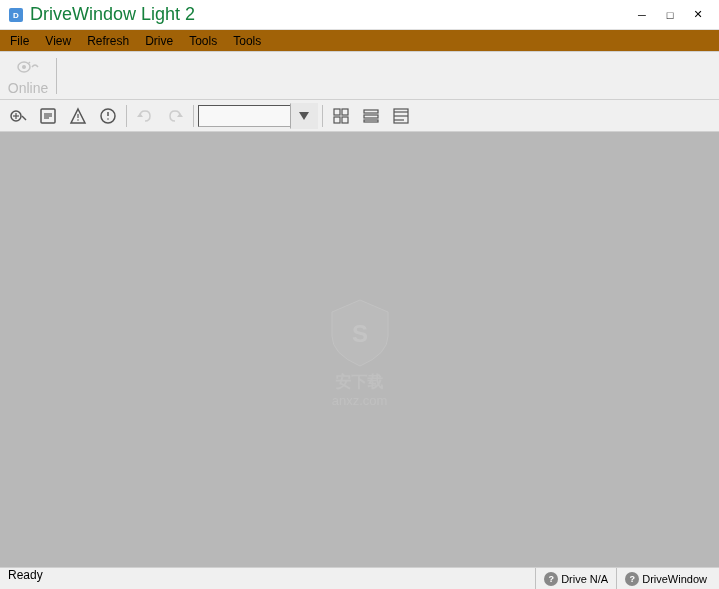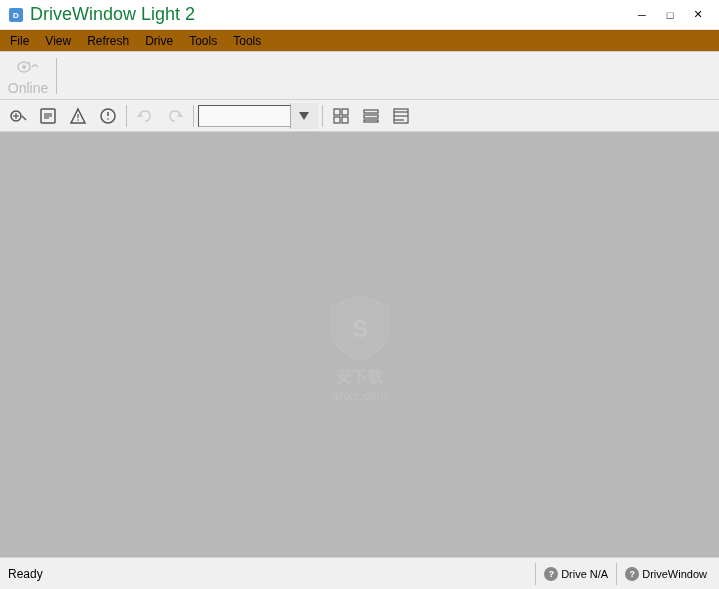--- a/index.html
+++ b/index.html
@@ -194,23 +194,23 @@
     }
     .watermark-subtext {
       font-size: 13px;
       color: #ccc;
       white-space: nowrap;
     }
 
     
     .status-bar {
       background: #f0f0f0;
-      height: 32px;
-      display: flex;
-      align-items: center;
+      height: 22px;
+      display: flex;
+      align-items: flex-start;
       border-top: 1px solid #d0d0d0;
       padding: 0 4px;
     }
     .status-left {
       flex: 1;
       font-size: 12px;
       color: #000;
       padding-left: 4px;
     }
     .status-right {

